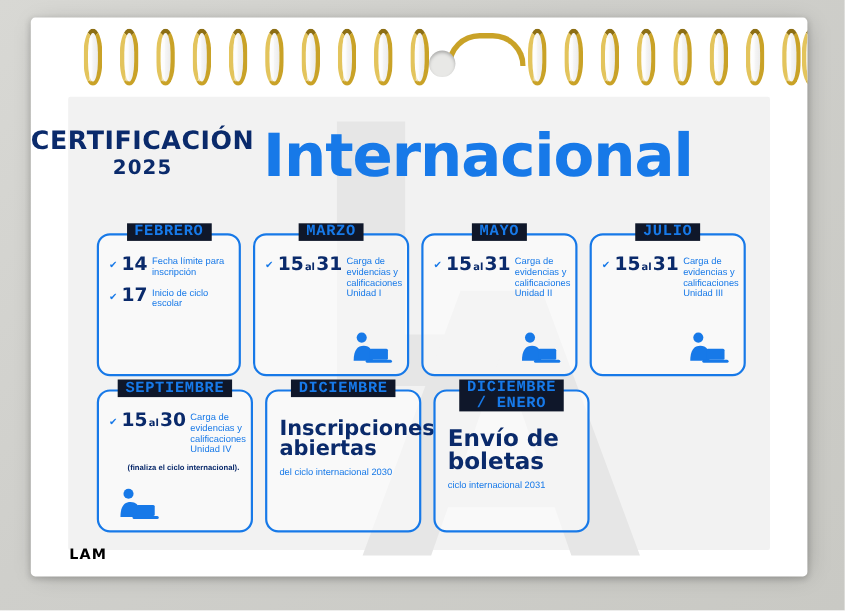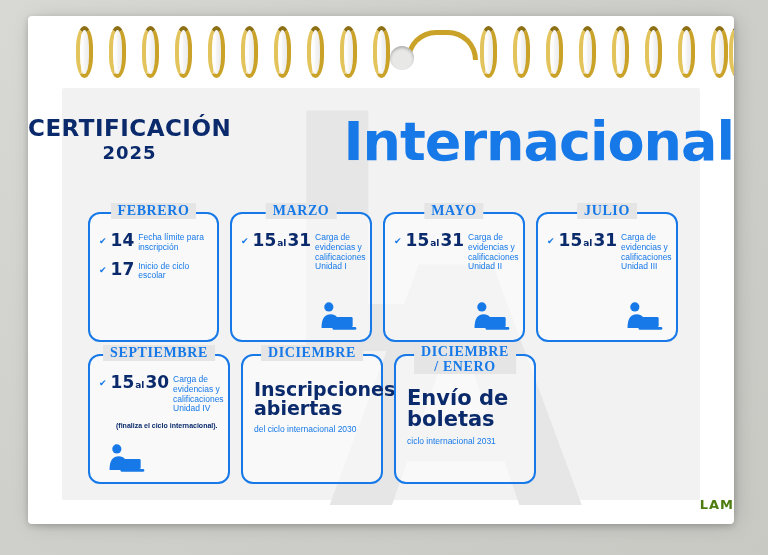--- a/index.html
+++ b/index.html
@@ -115,21 +115,21 @@
     box-shadow: inset 0 2px 3px rgba(0,0,0,0.25);
   }
 
   
   .title-wrap {
     position: absolute;
     left: 0; right: 0;
     top: 100px;
     display: flex;
     align-items: flex-end;
-    justify-content: space-between;
+    justify-content: flex-start;
     gap: 8px;
   }
   .title-left {
     display: flex;
     flex-direction: column;
     align-items: center;
     padding-bottom: 6px;
   }
   .cert {
     font-family: "DejaVu Sans", sans-serif;
@@ -178,24 +178,24 @@
     border: 2px solid #1779e8;
     border-radius: 12px;
     background: rgba(255,255,255,0.55);
     box-sizing: border-box;
   }
   .card-head {
     position: absolute;
     top: -11px;
     left: 50%;
     transform: translateX(-50%);
-    background: #e5e5e5;
+    background: #0f172a;
     padding: 0 7px;
     color: #1779e8;
-    font-family: Liberation Serif, serif;
+    font-family: Liberation Mono, monospace;
     font-weight: 700;
     font-size: 14px;
     letter-spacing: 0.6px;
     white-space: nowrap;
   }
   .card-head.two-line {
     top: -11px;
     line-height: 1.05;
     text-align: center;
   }
@@ -272,26 +272,27 @@
     width: 44px;
     height: 34px;
   }
   .person.left { left: 14px; right: auto; }
 
   
   .logo {
     position: absolute;
     left: 0; right: 0;
     bottom: 12px;
-    text-align: right;
-    color: #4d7c0f;
+    text-align: left;
+    color: #000000;
     font-family: "DejaVu Sans", sans-serif;
     font-weight: 700;
     font-size: 13px;
     letter-spacing: 1px;
+    padding-left: 35px;
   }
 </style>
 </head>
 <body>
 
 <div class="page">
 
   <div class="board-shadow"></div>
 
   <div class="board">

